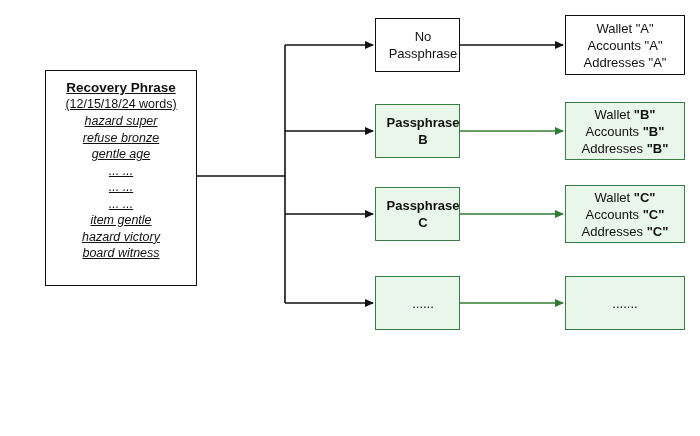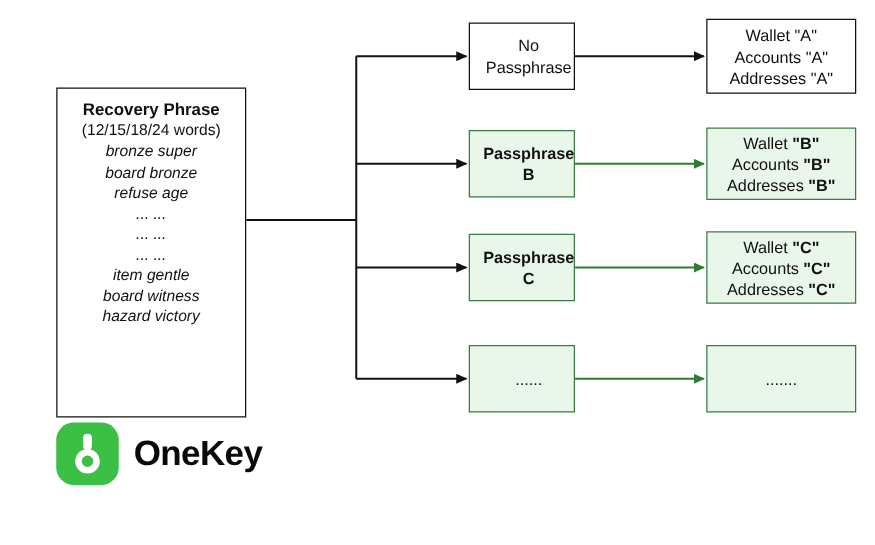--- a/index.html
+++ b/index.html
@@ -23,23 +23,24 @@
     text-align:center;
     font-size:13px;
     line-height:17px;
   }
   .box.green{
     background:#e9f6ea;
     border-color:#3a7d44;
   }
   
   .recovery{
-    left:45px;top:70px;width:152px;height:264px;
+    left:45px;top:70px;width:152px;height:216px;
     justify-content:flex-start;
     padding-top:8px;
+    text-decoration:underline;
   }
   .recovery .rp-title{font-weight:bold;font-size:13.5px;}
   .recovery .rp-sub{font-size:12.5px;margin-bottom:0;}
   .recovery .rp-word{font-style:italic;font-size:12.5px;line-height:16.5px;}
   
   .pbox{left:375px;width:85px;height:54px;padding-left:11px;}
   .pbox.bold{font-weight:bold;}
   
   .wbox{left:565px;width:120px;}
   .wline b{font-weight:bold;}
@@ -84,29 +85,29 @@
 
     <line x1="460" y1="45" x2="563" y2="45" stroke="#111111" stroke-width="1.6" marker-end="url(#ab)"></line>
     <line x1="460" y1="131" x2="563" y2="131" stroke="#2e7d32" stroke-width="1.6" marker-end="url(#ag)"></line>
     <line x1="460" y1="214" x2="563" y2="214" stroke="#2e7d32" stroke-width="1.6" marker-end="url(#ag)"></line>
     <line x1="460" y1="303" x2="563" y2="303" stroke="#2e7d32" stroke-width="1.6" marker-end="url(#ag)"></line>
   </svg>
 
   <div class="box recovery">
     <div class="rp-title">Recovery Phrase</div>
     <div class="rp-sub">(12/15/18/24 words)</div>
-    <div class="rp-word">bronze super</div>
-    <div class="rp-word">board bronze</div>
-    <div class="rp-word">refuse age</div>
+    <div class="rp-word">hazard super</div>
+    <div class="rp-word">refuse bronze</div>
+    <div class="rp-word">gentle age</div>
     <div class="rp-word">... ...</div>
     <div class="rp-word">... ...</div>
     <div class="rp-word">... ...</div>
     <div class="rp-word">item gentle</div>
+    <div class="rp-word">hazard victory</div>
     <div class="rp-word">board witness</div>
-    <div class="rp-word">hazard victory</div>
   </div>
 
   <div class="box pbox" style="top:18px;">
     <div>No</div>
     <div>Passphrase</div>
   </div>
   <div class="box wbox" style="top:15px;height:60px;">
     <div class="wline"><span>Wallet </span><span>"A"</span></div>
     <div class="wline"><span>Accounts </span><span>"A"</span></div>
     <div class="wline"><span>Addresses </span><span>"A"</span></div>
@@ -132,23 +133,14 @@
     <div class="wline"><span>Addresses </span><b>"C"</b></div>
   </div>
 
   <div class="box pbox green" style="top:276px;">
     <div>......</div>
   </div>
   <div class="box wbox green" style="top:276px;height:54px;">
     <div>.......</div>
   </div>
 
-  <div class="brand">
-    <div class="brand-mark">
-      <svg width="48" height="48" viewBox="0 0 48 48">
-        <rect x="20.5" y="8" width="7" height="13" rx="3.2" fill="#ffffff"></rect>
-        <circle cx="24" cy="30" r="7.2" fill="none" stroke="#ffffff" stroke-width="5.2"></circle>
-      </svg>
-    </div>
-    <div class="brand-word">OneKey</div>
-  </div>
 
 </div>
 
 </body></html>

